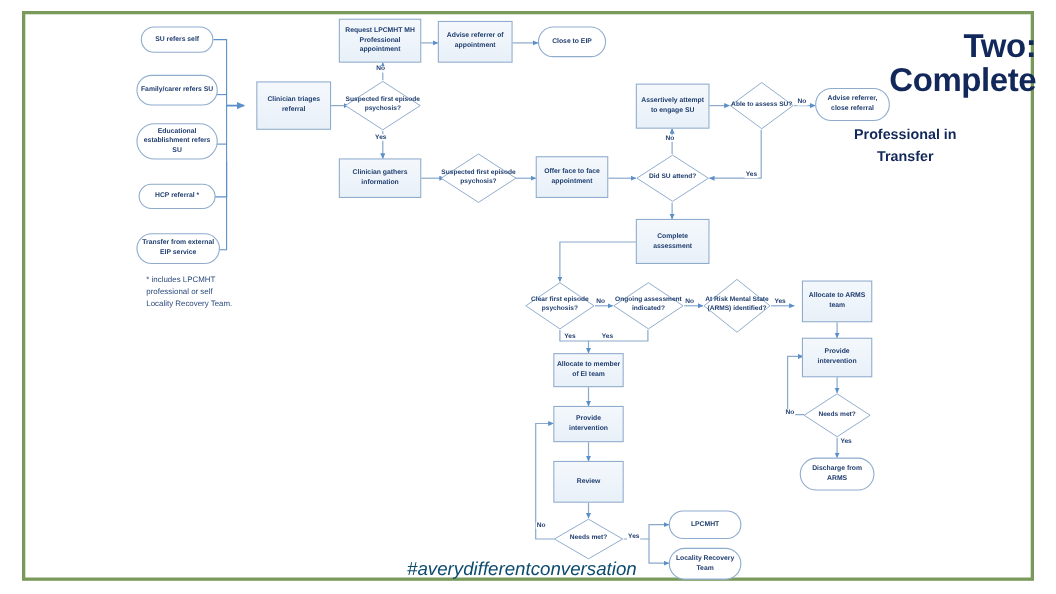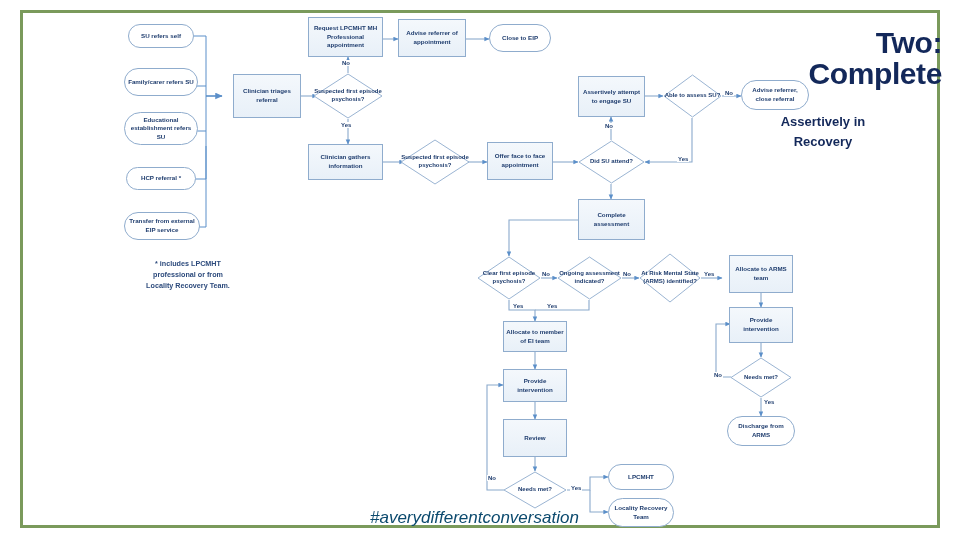--- a/index.html
+++ b/index.html
@@ -29,22 +29,22 @@
   }
 
   
   #hashtag{
     position:absolute;left:370px;top:508px;font-size:17px;font-style:italic;
     color:#0c4a6e;white-space:nowrap;
   }
 
   
   #footnote{
-    position:absolute;left:133px;top:258px;width:110px;text-align:center;
-    font-size:7.2px;line-height:1.55;color:#2c4a7c;font-weight:bold;
+    position:absolute;left:133px;top:248px;width:110px;text-align:left;
+    font-size:7.2px;line-height:1.55;color:#2c4a7c;font-weight:normal;
   }
 
   
   #chart{position:absolute;left:0;top:0;width:960px;height:540px;}
   #wires{position:absolute;left:0;top:0;width:960px;height:540px;}
 
   .node{
     position:absolute;box-sizing:border-box;
     display:flex;align-items:center;justify-content:center;text-align:center;
     font-size:6.2px;line-height:1.38;color:#1f3d6e;font-weight:bold;
@@ -276,30 +276,30 @@
     <div class="elabel" style="left:546px;top:303px;">Yes</div>
     <div class="elabel" style="left:487px;top:475px;">No</div>
     <div class="elabel" style="left:570px;top:485px;">Yes</div>
     <div class="elabel" style="left:713px;top:372px;">No</div>
     <div class="elabel" style="left:763px;top:399px;">Yes</div>
 
   </div>
 
   <div id="footnote">
     <div>* includes LPCMHT</div>
-    <div>professional or from</div>
+    <div>professional or self</div>
     <div>Locality Recovery Team.</div>
   </div>
 
   <div id="title-block">
     <div class="main-title">
       <div>Two:</div>
       <div>Complete</div>
     </div>
     <div class="subtitle">
-      <div>Assertively in</div>
-      <div>Recovery</div>
+      <div>Professional in</div>
+      <div>Transfer</div>
     </div>
   </div>
 
   <div id="hashtag">#averydifferentconversation</div>
 
 </div>
 
 </body></html>

